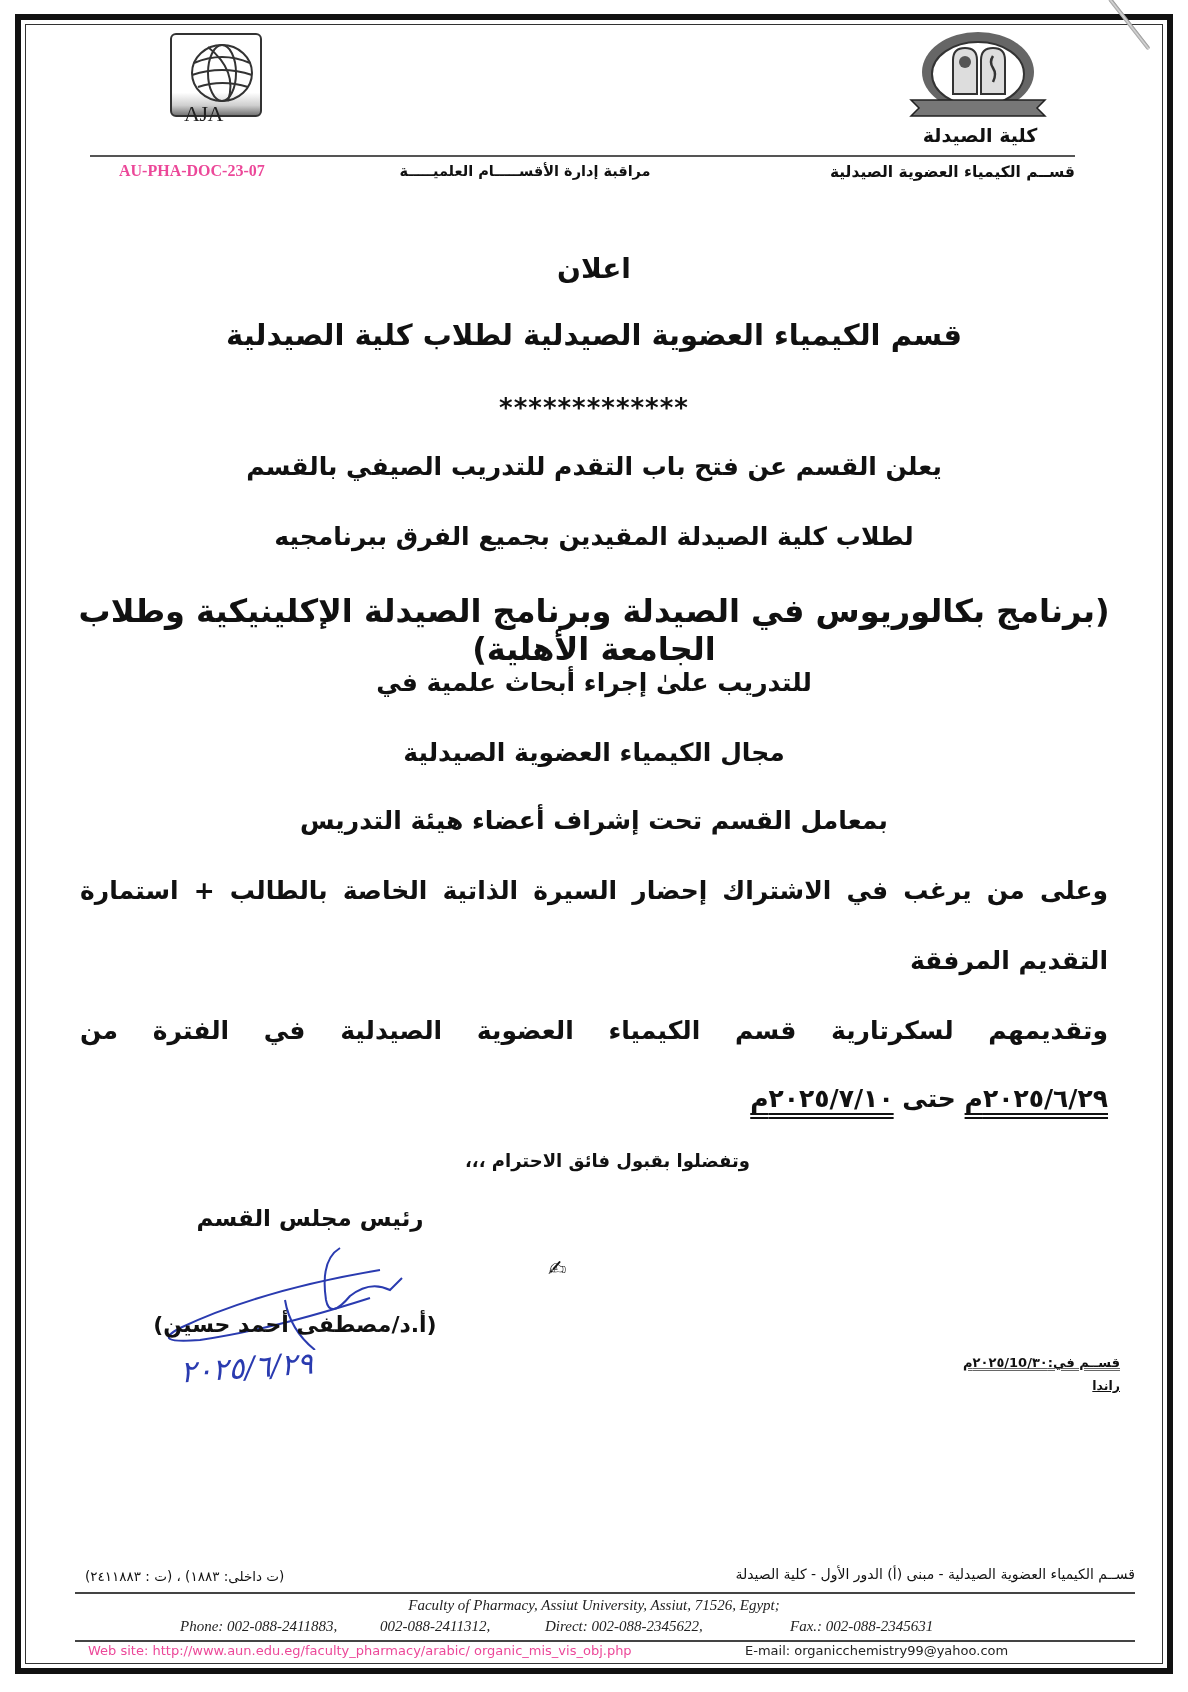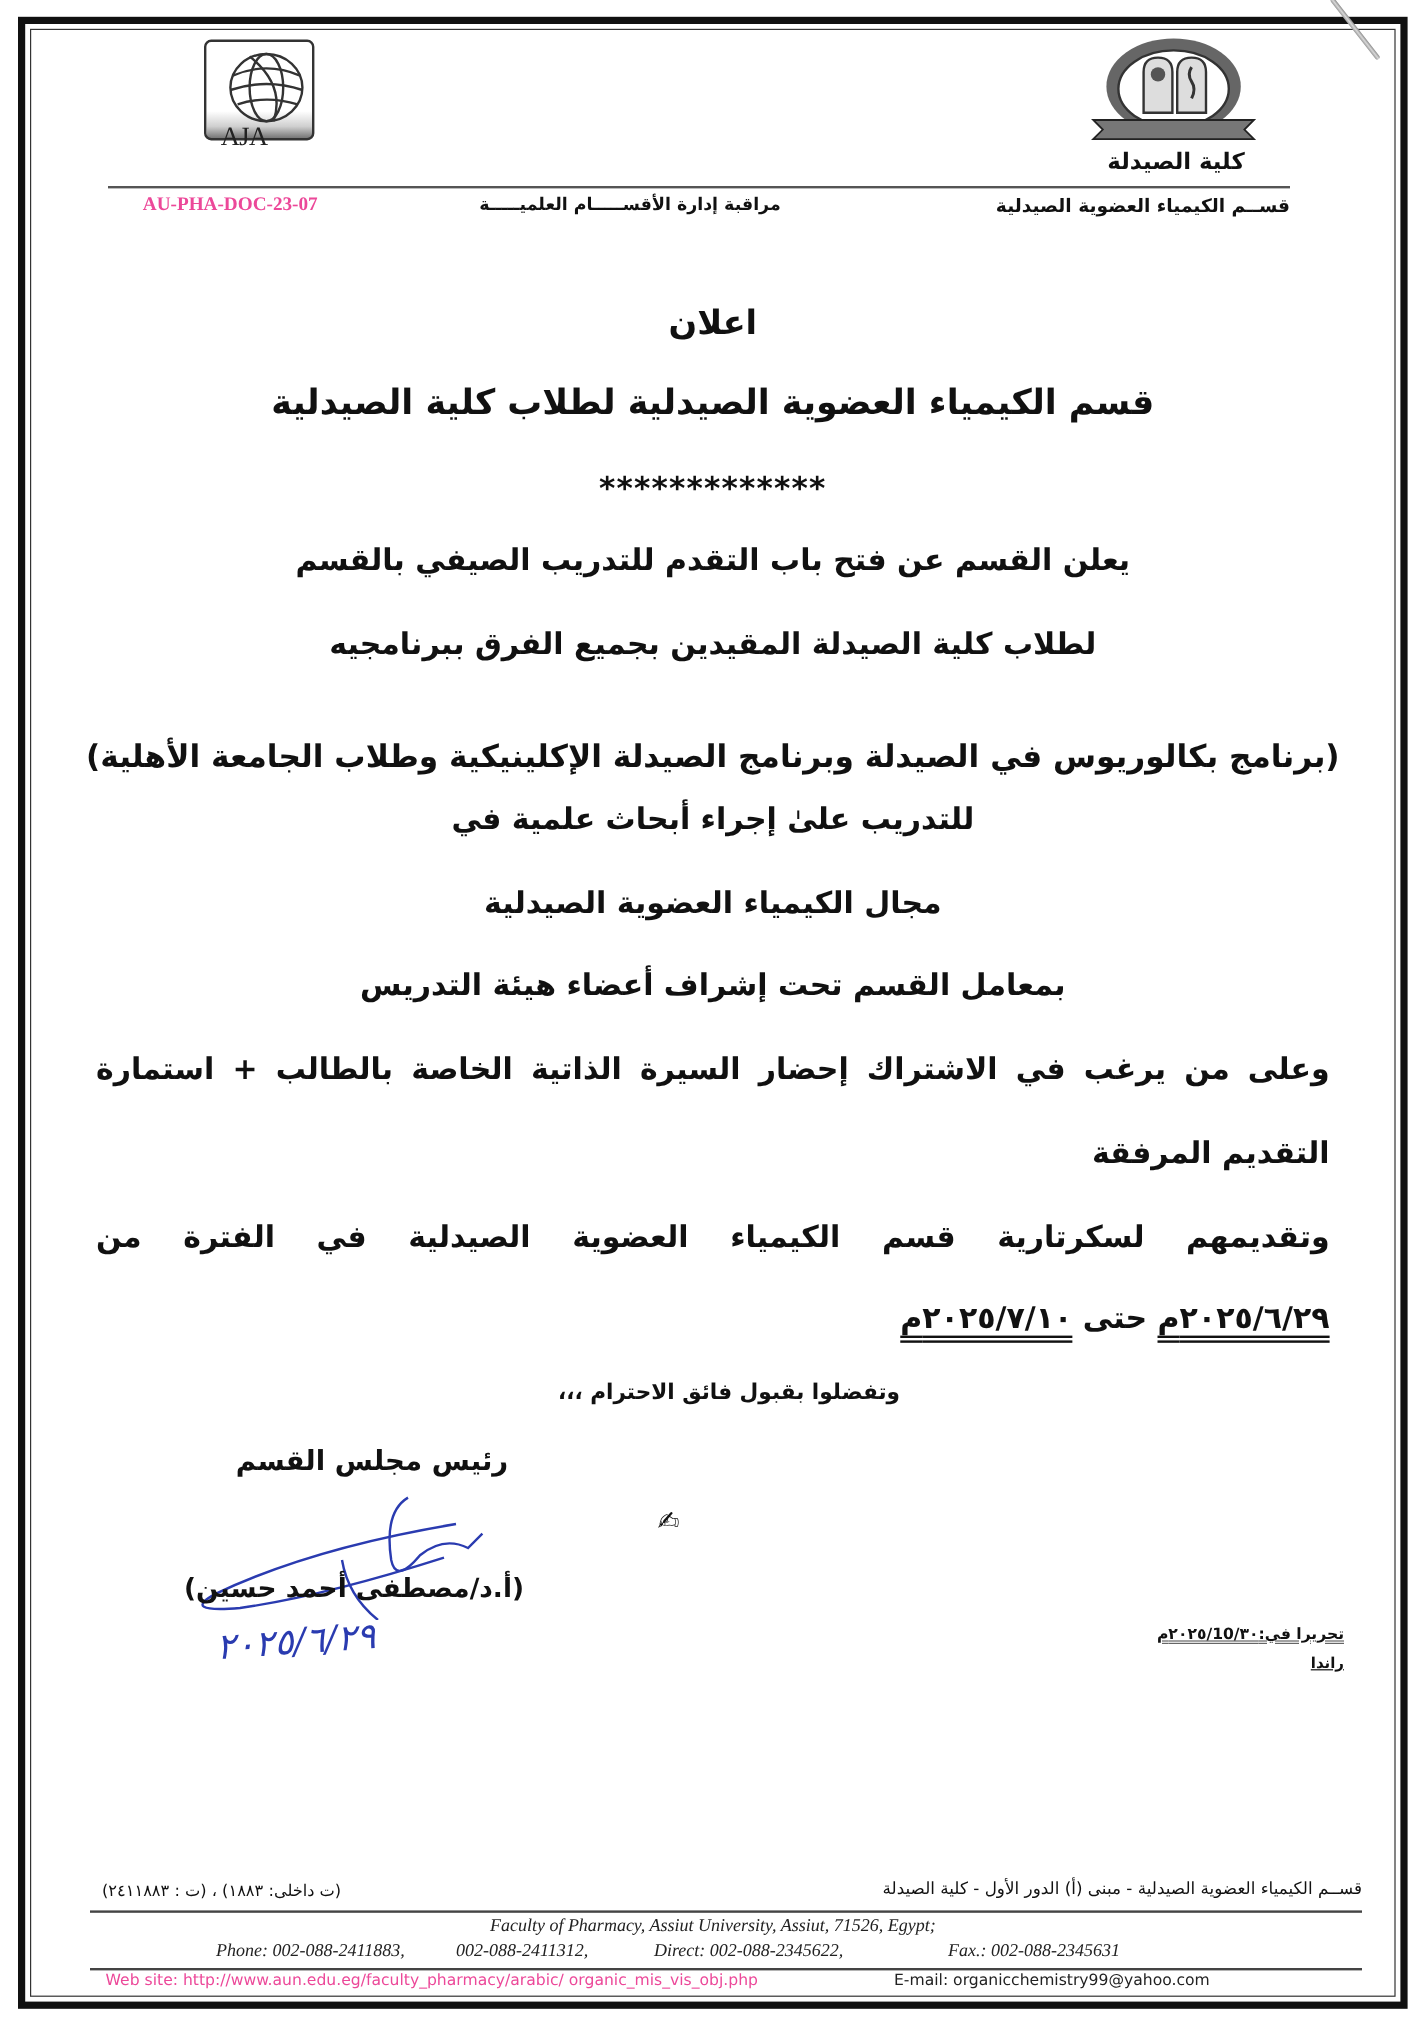--- a/index.html
+++ b/index.html
@@ -117,21 +117,21 @@
 <div class="abs hdr-dept rtl">قســم الكيمياء العضوية الصيدلية</div>
 <div class="abs hdr-control rtl">مراقبة إدارة الأقســـــام العلميـــــة</div>
 <div class="abs hdr-code">AU-PHA-DOC-23-07</div>
 
 <div class="abs title-main rtl">اعلان</div>
 <div class="abs title-sub rtl">قسم الكيمياء العضوية الصيدلية لطلاب كلية الصيدلية</div>
 <div class="abs stars">*************</div>
 
 <div class="body-line" style="top:452px;">يعلن القسم عن فتح باب التقدم للتدريب الصيفي بالقسم</div>
 <div class="body-line" style="top:522px;">لطلاب كلية الصيدلة المقيدين بجميع الفرق ببرنامجيه</div>
-<div class="body-line" style="top:616px; font-size:26px;">(برنامج بكالوريوس في الصيدلة وبرنامج الصيدلة الإكلينيكية وطلاب الجامعة الأهلية)</div>
+<div class="body-line" style="top:592px; font-size:32px;">(برنامج بكالوريوس في الصيدلة وبرنامج الصيدلة الإكلينيكية وطلاب الجامعة الأهلية)</div>
 <div class="body-line" style="top:668px;">للتدريب علىٰ إجراء أبحاث علمية في</div>
 <div class="body-line" style="top:738px;">مجال الكيمياء العضوية الصيدلية</div>
 <div class="body-line" style="top:806px;">بمعامل القسم تحت إشراف أعضاء هيئة التدريس</div>
 
 <div class="body-just" style="top:876px;">وعلى من يرغب في الاشتراك إحضار السيرة الذاتية الخاصة بالطالب + استمارة</div>
 <div class="body-right" style="top:946px;">التقديم المرفقة</div>
 <div class="body-just" style="top:1016px;">وتقديمهم لسكرتارية قسم الكيمياء العضوية الصيدلية في الفترة من</div>
 
 <div class="date-range">
   <span class="d">٢٠٢٥/٦/٢٩م</span>
@@ -147,21 +147,21 @@
   <path d="M240 30 Q120 50 40 88 Q10 104 60 100 Q130 90 230 58" fill="none" stroke="#2a3bb0" stroke-width="2"></path>
   <path d="M145 60 Q150 90 175 110" fill="none" stroke="#2a3bb0" stroke-width="2"></path>
 </svg>
 
 <div class="abs sig-name">(أ.د/مصطفى أحمد حسين)</div>
 <div class="abs handwritten-date">٢٠٢٥/٦/٢٩</div>
 
 <div class="abs pen-icon">✍</div>
 
 <div class="abs written-on">
-  <span>تحريرا في:</span><span>٢٠٢٥/10/٣٠م</span>
+  <span>قســم في:</span><span>٢٠٢٥/10/٣٠م</span>
 </div>
 <div class="abs typist">راندا</div>
 
 <div class="abs footer-ar-right">قســم الكيمياء العضوية الصيدلية - مبنى (أ) الدور الأول - كلية الصيدلة</div>
 <div class="abs footer-ar-left">(ت داخلى: ١٨٨٣) ، (ت : ٢٤١١٨٨٣)</div>
 <div class="abs foot-rule1"></div>
 <div class="abs foot-addr">Faculty of Pharmacy, Assiut University, Assiut, 71526, Egypt;</div>
 <div class="abs foot-phones">
   <span style="left:180px;text-align:right;">Phone: 002-088-2411883,</span>
   <span style="left:380px;text-align:center;">002-088-2411312,</span>

